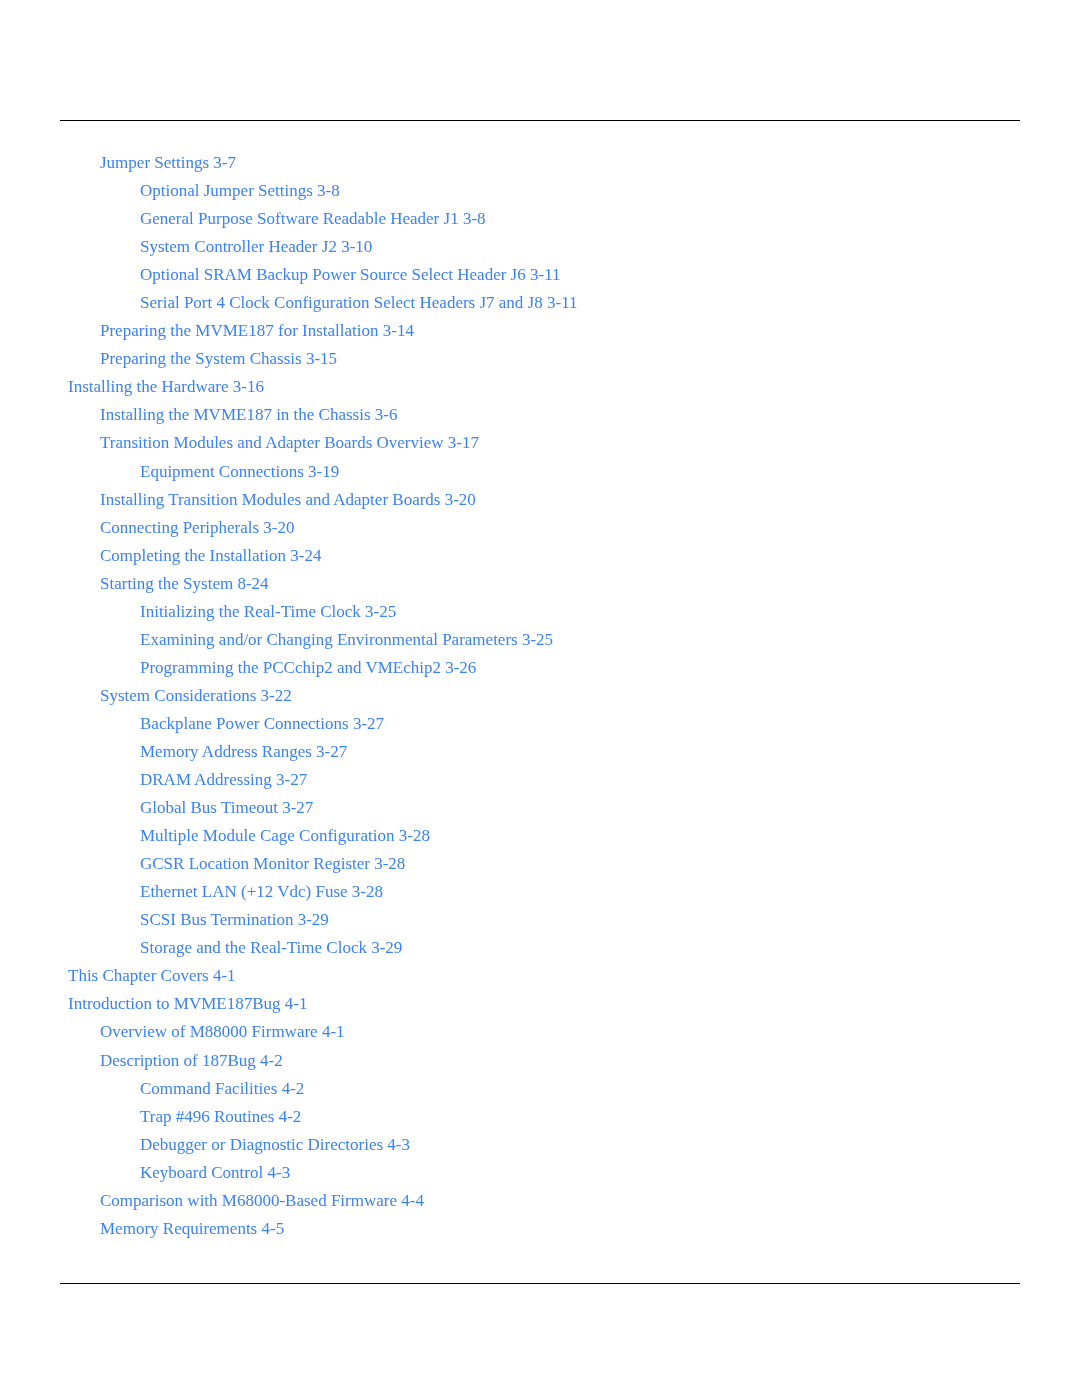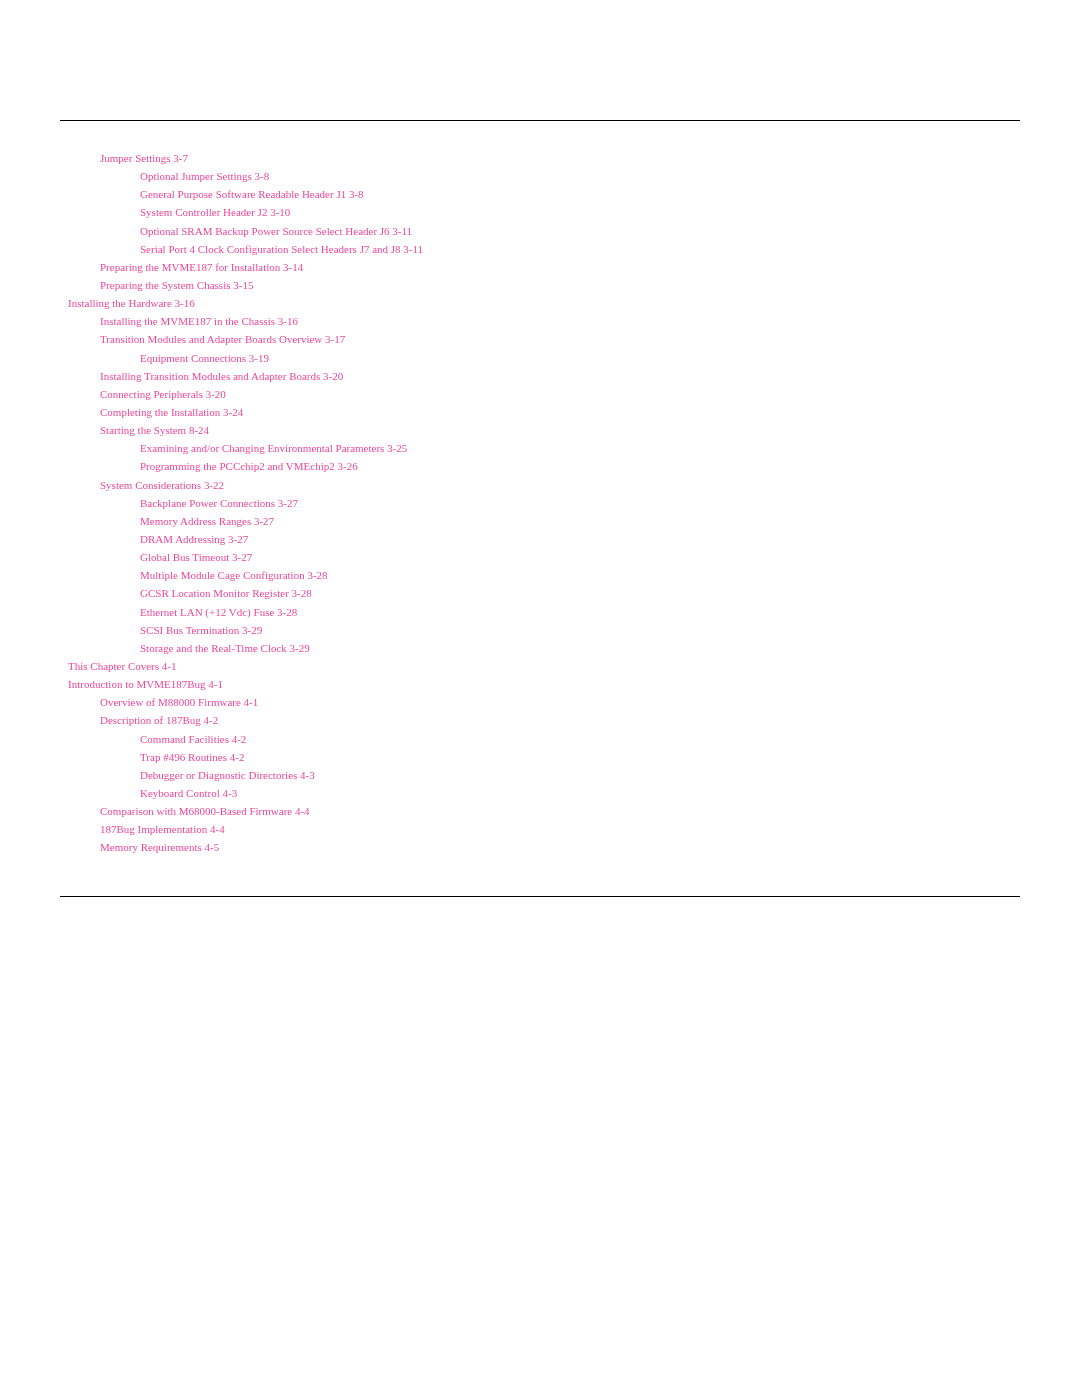--- a/index.html
+++ b/index.html
@@ -30,22 +30,22 @@
     .bottom-rule {
       border: none;
       border-top: 1.5px solid #000;
       margin-top: 40px;
     }
     .toc-content {
       line-height: 1.65;
     }
     .toc-entry {
       display: block;
-      color: #ec4899;
-      font-size: 11px;
+      color: #3b82f6;
+      font-size: 17px;
     }
     .indent-0 { margin-left: 8px; }
     .indent-1 { margin-left: 40px; }
     .indent-2 { margin-left: 80px; }
   </style>
 </head>
 <body>
 
 <div class="page-container">
   <hr class="top-rule">
@@ -53,27 +53,28 @@
 
   <span class="toc-entry indent-1">Jumper Settings 3-7</span>
       <span class="toc-entry indent-2">Optional Jumper Settings 3-8</span>
       <span class="toc-entry indent-2">General Purpose Software Readable Header J1 3-8</span>
       <span class="toc-entry indent-2">System Controller Header J2 3-10</span>
       <span class="toc-entry indent-2">Optional SRAM Backup Power Source Select Header J6 3-11</span>
       <span class="toc-entry indent-2">Serial Port 4 Clock Configuration Select Headers J7 and J8 3-11</span>
       <span class="toc-entry indent-1">Preparing the MVME187 for Installation 3-14</span>
       <span class="toc-entry indent-1">Preparing the System Chassis 3-15</span>
       <span class="toc-entry indent-0">Installing the Hardware 3-16</span>
-      <span class="toc-entry indent-1">Installing the MVME187 in the Chassis 3-16</span>
+      <span class="toc-entry indent-1">Installing the MVME187 in the Chassis 3-6</span>
       <span class="toc-entry indent-1">Transition Modules and Adapter Boards Overview 3-17</span>
       <span class="toc-entry indent-2">Equipment Connections 3-19</span>
       <span class="toc-entry indent-1">Installing Transition Modules and Adapter Boards 3-20</span>
       <span class="toc-entry indent-1">Connecting Peripherals 3-20</span>
       <span class="toc-entry indent-1">Completing the Installation 3-24</span>
       <span class="toc-entry indent-1">Starting the System 8-24</span>
+      <span class="toc-entry indent-2">Initializing the Real-Time Clock 3-25</span>
       <span class="toc-entry indent-2">Examining and/or Changing Environmental Parameters 3-25</span>
       <span class="toc-entry indent-2">Programming the PCCchip2 and VMEchip2 3-26</span>
       <span class="toc-entry indent-1">System Considerations 3-22</span>
       <span class="toc-entry indent-2">Backplane Power Connections 3-27</span>
       <span class="toc-entry indent-2">Memory Address Ranges 3-27</span>
       <span class="toc-entry indent-2">DRAM Addressing 3-27</span>
       <span class="toc-entry indent-2">Global Bus Timeout 3-27</span>
       <span class="toc-entry indent-2">Multiple Module Cage Configuration 3-28</span>
       <span class="toc-entry indent-2">GCSR Location Monitor Register 3-28</span>
       <span class="toc-entry indent-2">Ethernet LAN (+12 Vdc) Fuse 3-28</span>
@@ -81,17 +82,16 @@
       <span class="toc-entry indent-2">Storage and the Real-Time Clock 3-29</span>
       <span class="toc-entry indent-0">This Chapter Covers 4-1</span>
       <span class="toc-entry indent-0">Introduction to MVME187Bug 4-1</span>
       <span class="toc-entry indent-1">Overview of M88000 Firmware 4-1</span>
       <span class="toc-entry indent-1">Description of 187Bug 4-2</span>
       <span class="toc-entry indent-2">Command Facilities 4-2</span>
       <span class="toc-entry indent-2">Trap #496 Routines 4-2</span>
       <span class="toc-entry indent-2">Debugger or Diagnostic Directories 4-3</span>
       <span class="toc-entry indent-2">Keyboard Control 4-3</span>
       <span class="toc-entry indent-1">Comparison with M68000-Based Firmware 4-4</span>
-      <span class="toc-entry indent-1">187Bug Implementation 4-4</span>
       <span class="toc-entry indent-1">Memory Requirements 4-5</span>
     </div>
   <hr class="bottom-rule">
 </div>
 
 </body></html>

